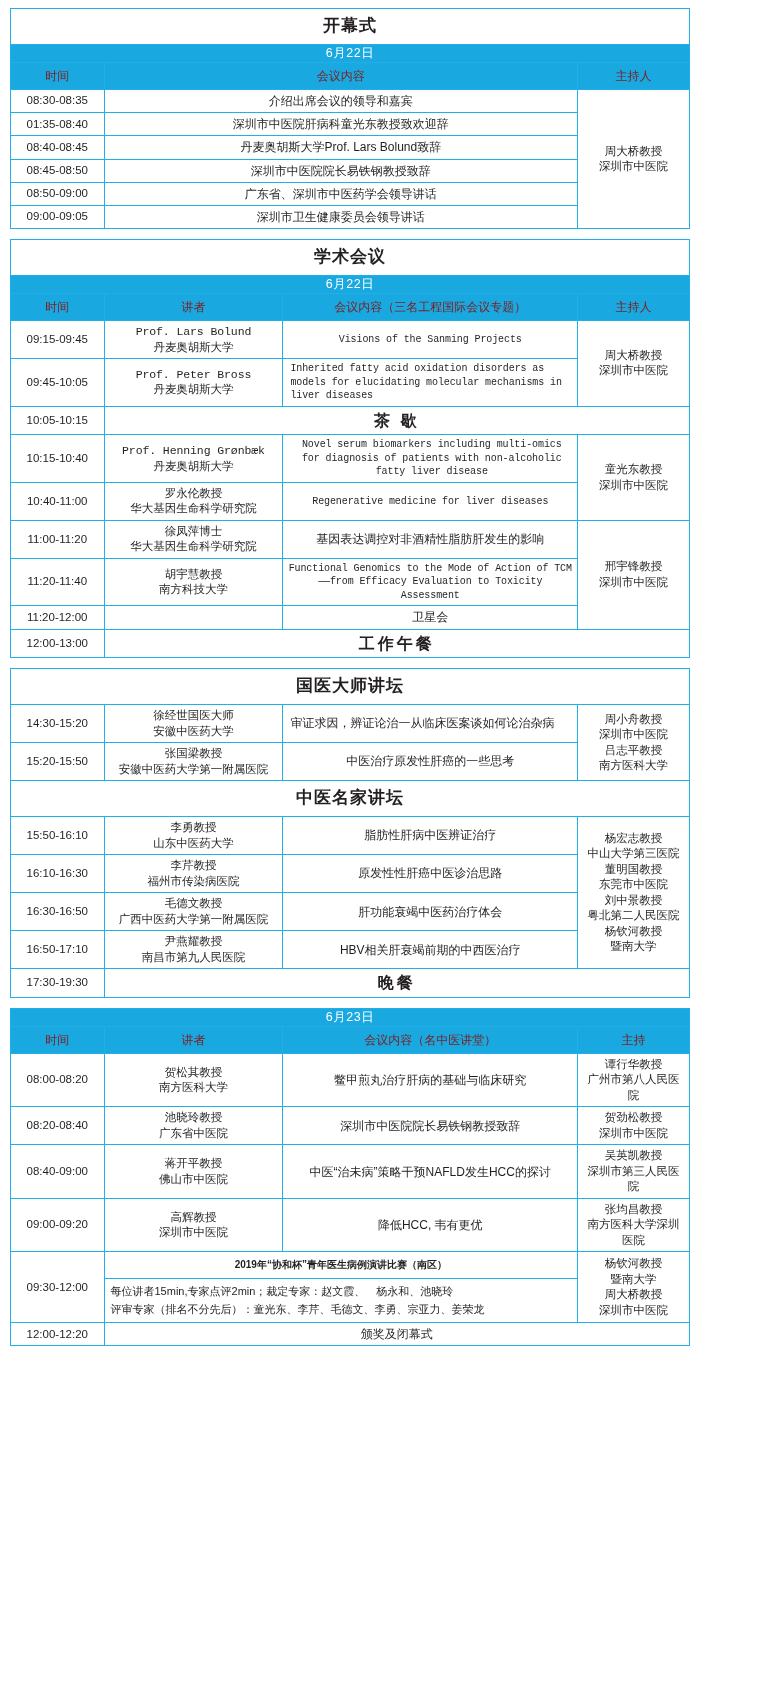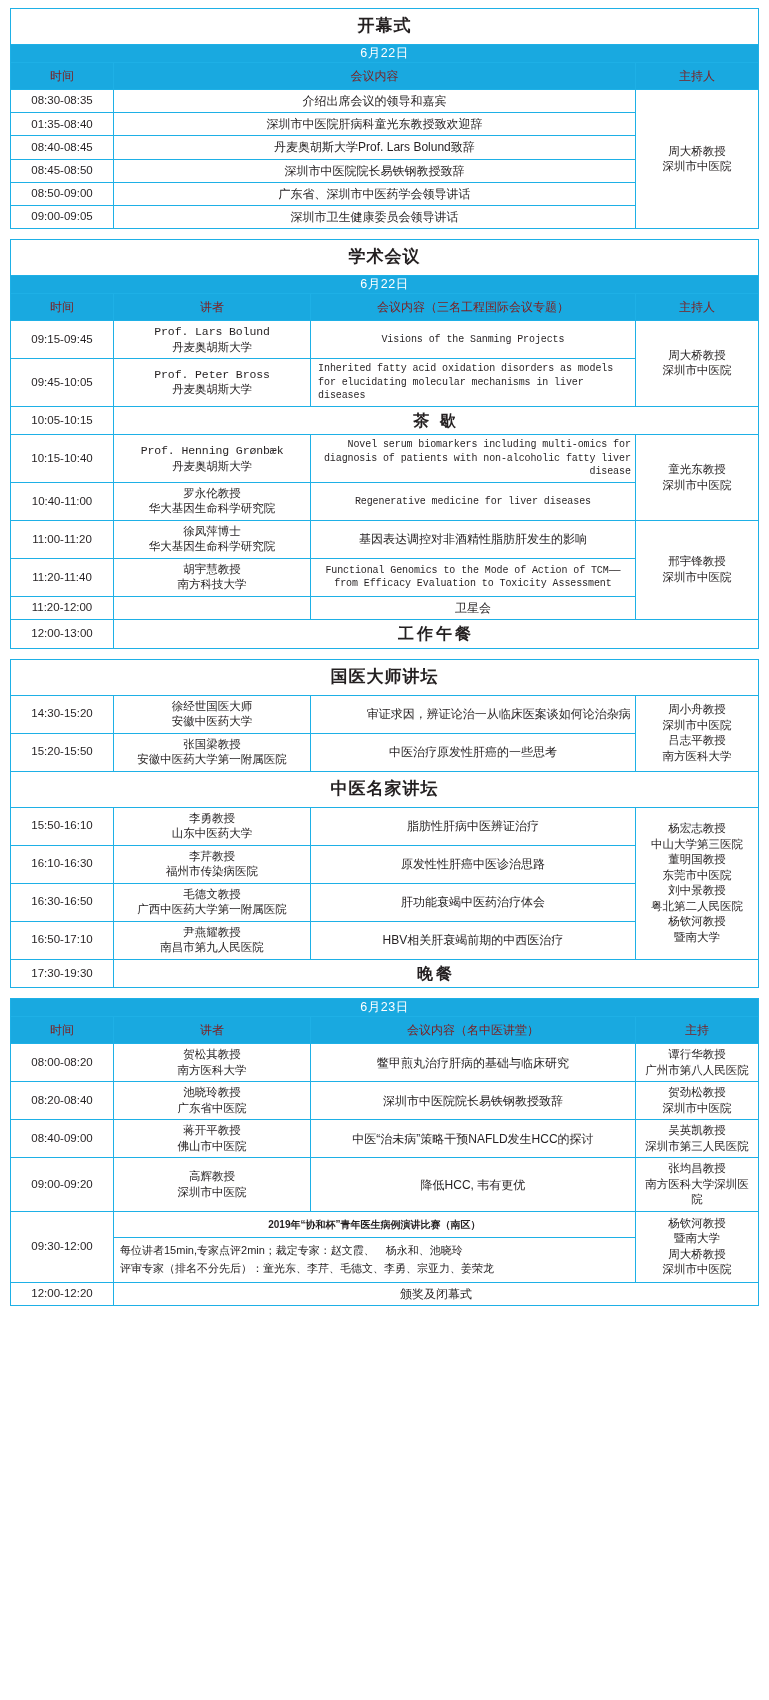--- a/index.html
+++ b/index.html
@@ -8,21 +8,21 @@
     background: #ffffff;
     font-family: "Liberation Sans", sans-serif;
   }
   .page {
     width: 769px;
     min-height: 1700px;
     background: #ffffff;
     padding: 8px 10px 6px 10px;
   }
   table.sched {
-    width: 749px;
+    width: 680px;
     border-collapse: collapse;
     table-layout: fixed;
     margin: 0 0 10px 0;
   }
   table.sched:last-child { margin-bottom: 0; }
   col.c-time  { width: 92px; }
   col.c-spk   { width: 176px; }
   col.c-topic { width: 290px; }
   col.c-host  { width: 110px; }
 
@@ -192,21 +192,21 @@
         <td class="time">10:05-10:15</td>
         <td class="rowtitle lg" colspan="3">茶  歇</td>
       </tr>
 
       <tr>
         <td class="time">10:15-10:40</td>
         <td class="spk en">
           <span class="nm">Prof. Henning Grønbæk</span>
           <span class="org" style="font-family:'Liberation Sans',sans-serif;font-size:11.5px">丹麦奥胡斯大学</span>
         </td>
-        <td class="en" style="text-align:right;padding-left:7px">Novel serum biomarkers including multi-omics for diagnosis of patients with non-alcoholic fatty liver disease</td>
+        <td class="en" style="text-align:center;padding-left:7px">Novel serum biomarkers including multi-omics for diagnosis of patients with non-alcoholic fatty liver disease</td>
         <td class="host" rowspan="2">
           <span>童光东教授</span>
           <span>深圳市中医院</span>
         </td>
       </tr>
       <tr>
         <td class="time">10:40-11:00</td>
         <td class="spk">
           <span class="nm">罗永伦教授</span>
           <span class="org">华大基因生命科学研究院</span>
@@ -257,21 +257,21 @@
     <tbody>
       <tr>
         <td class="banner" colspan="4">国医大师讲坛</td>
       </tr>
       <tr>
         <td class="time">14:30-15:20</td>
         <td class="spk">
           <span class="nm">徐经世国医大师</span>
           <span class="org">安徽中医药大学</span>
         </td>
-        <td class="cn-topic" style="text-align:right;padding-left:7px">审证求因，辨证论治一从临床医案谈如何论治杂病</td>
+        <td class="cn-topic" style="text-align:left;padding-left:7px">审证求因，辨证论治一从临床医案谈如何论治杂病</td>
         <td class="host" rowspan="2">
           <span>周小舟教授</span>
           <span>深圳市中医院</span>
           <span>吕志平教授</span>
           <span>南方医科大学</span>
         </td>
       </tr>
       <tr>
         <td class="time">15:20-15:50</td>
         <td class="spk">

